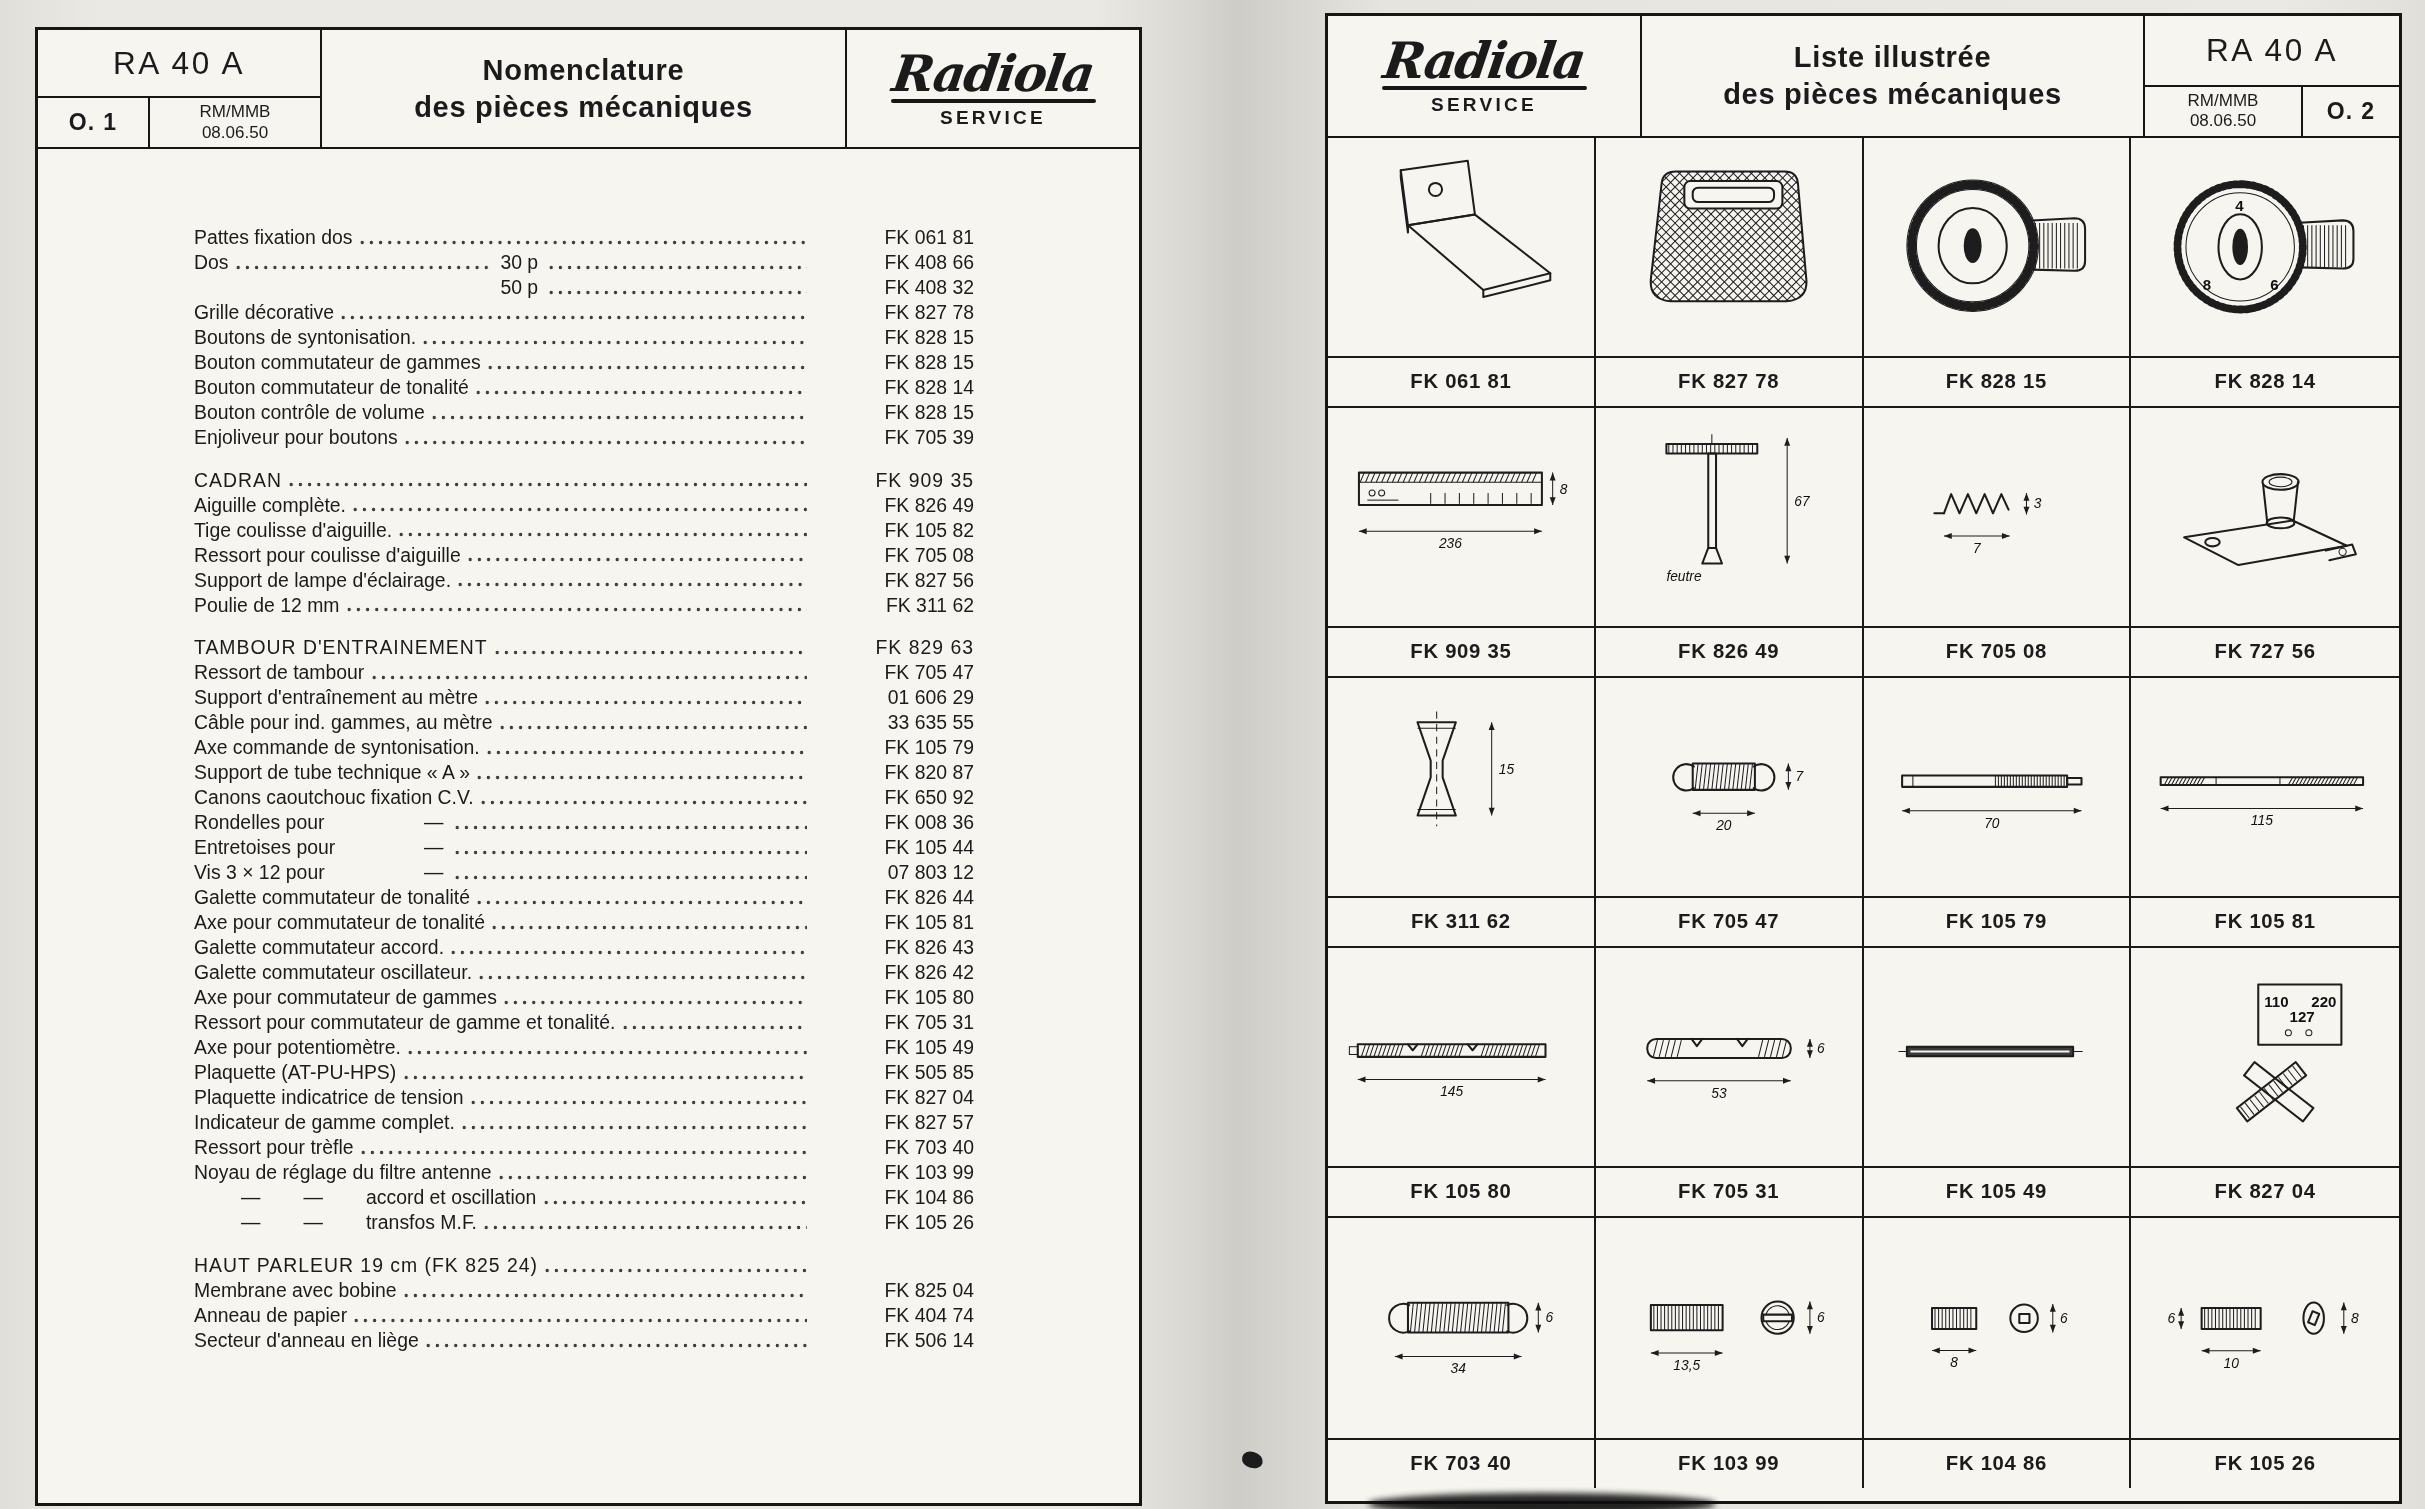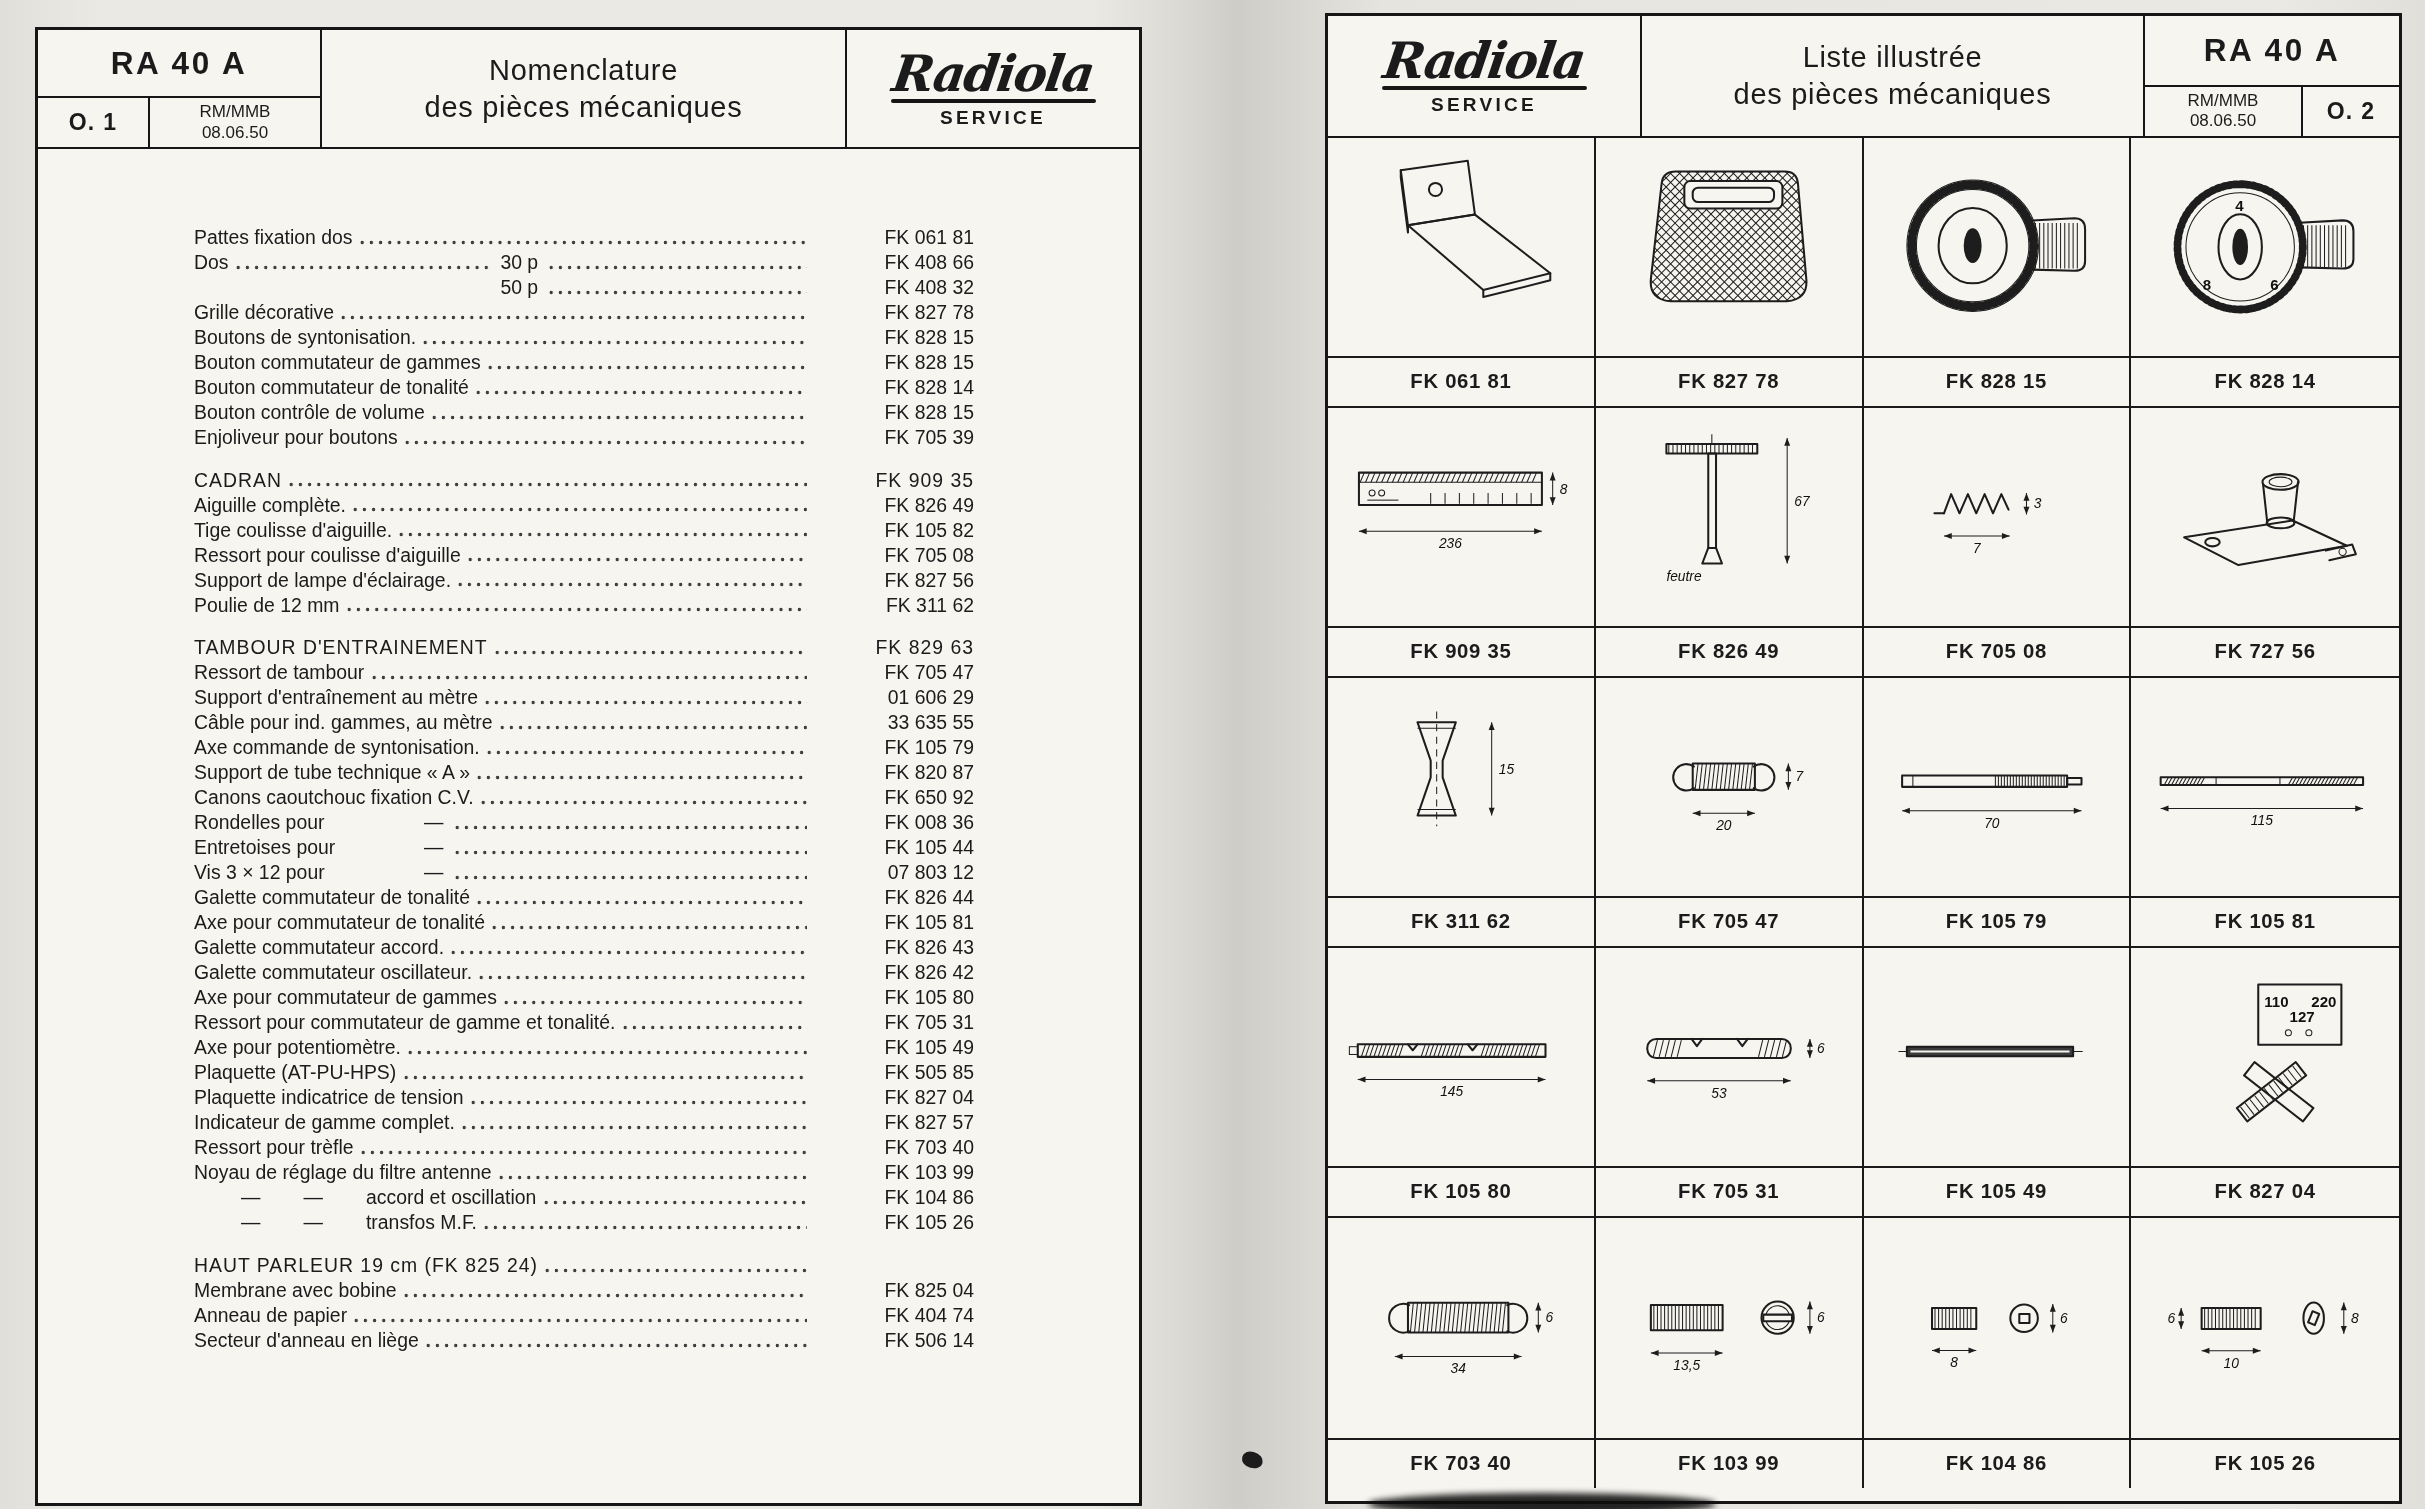--- a/index.html
+++ b/index.html
@@ -12,27 +12,27 @@
   .page-right{left:1325px;top:12.5px;width:1077px;height:1491px}
 
   
   .hdr{display:flex;border-bottom:2.6px solid #161616}
   .page-left .hdr{height:119px}
   .page-right .hdr{height:122px}
   .hcell{display:flex;flex-direction:column;align-items:center;justify-content:center}
   .div-r{border-right:2.6px solid #161616}
   .id-cell{width:284px;display:flex;flex-direction:column}
   .page-right .id-cell{width:254px}
-  .id-model{flex:1;display:flex;align-items:center;justify-content:center;font-size:31.5px;font-weight:bold;letter-spacing:2.6px}
+  .id-model{flex:1;display:flex;align-items:center;justify-content:center;font-size:31.5px;font-weight:normal;letter-spacing:2.6px}
   .id-sub{height:51px;border-top:2.6px solid #161616;display:flex}
   .id-page{display:flex;align-items:center;justify-content:center;font-size:23px;font-weight:bold;letter-spacing:1.3px}
   .page-left .id-page{width:112px;border-right:2.6px solid #161616}
   .page-right .id-page{width:98px;border-left:2.6px solid #161616}
   .id-ref{flex:1;display:flex;flex-direction:column;align-items:center;justify-content:center;font-size:17px;line-height:20.3px}
-  .title-cell{flex:1;font-weight:normal;text-align:left}
+  .title-cell{flex:1;font-weight:bold;text-align:left}
   .title-cell .t1,.title-cell .t2{font-size:29px;letter-spacing:0.7px;line-height:37px}
   .brand-cell{width:292px}
   .page-right .brand-cell{width:314px}
   .brand-script{font-family:"DejaVu Serif",serif;font-style:italic;font-weight:bold;font-size:50px;letter-spacing:-2px;transform:skewX(-8deg);line-height:52px}
   .brand-rule{width:205px;height:3.9px;background:#161616;border-radius:2px;margin-top:-1.3px}
   .brand-sub{font-size:19px;font-weight:bold;letter-spacing:3.3px;margin-top:4.6px}
 
   
   .list{margin-top:76px;padding:0 165px 0 156px;font-size:19.4px}
   .prow{display:flex;height:25px;line-height:25px}

